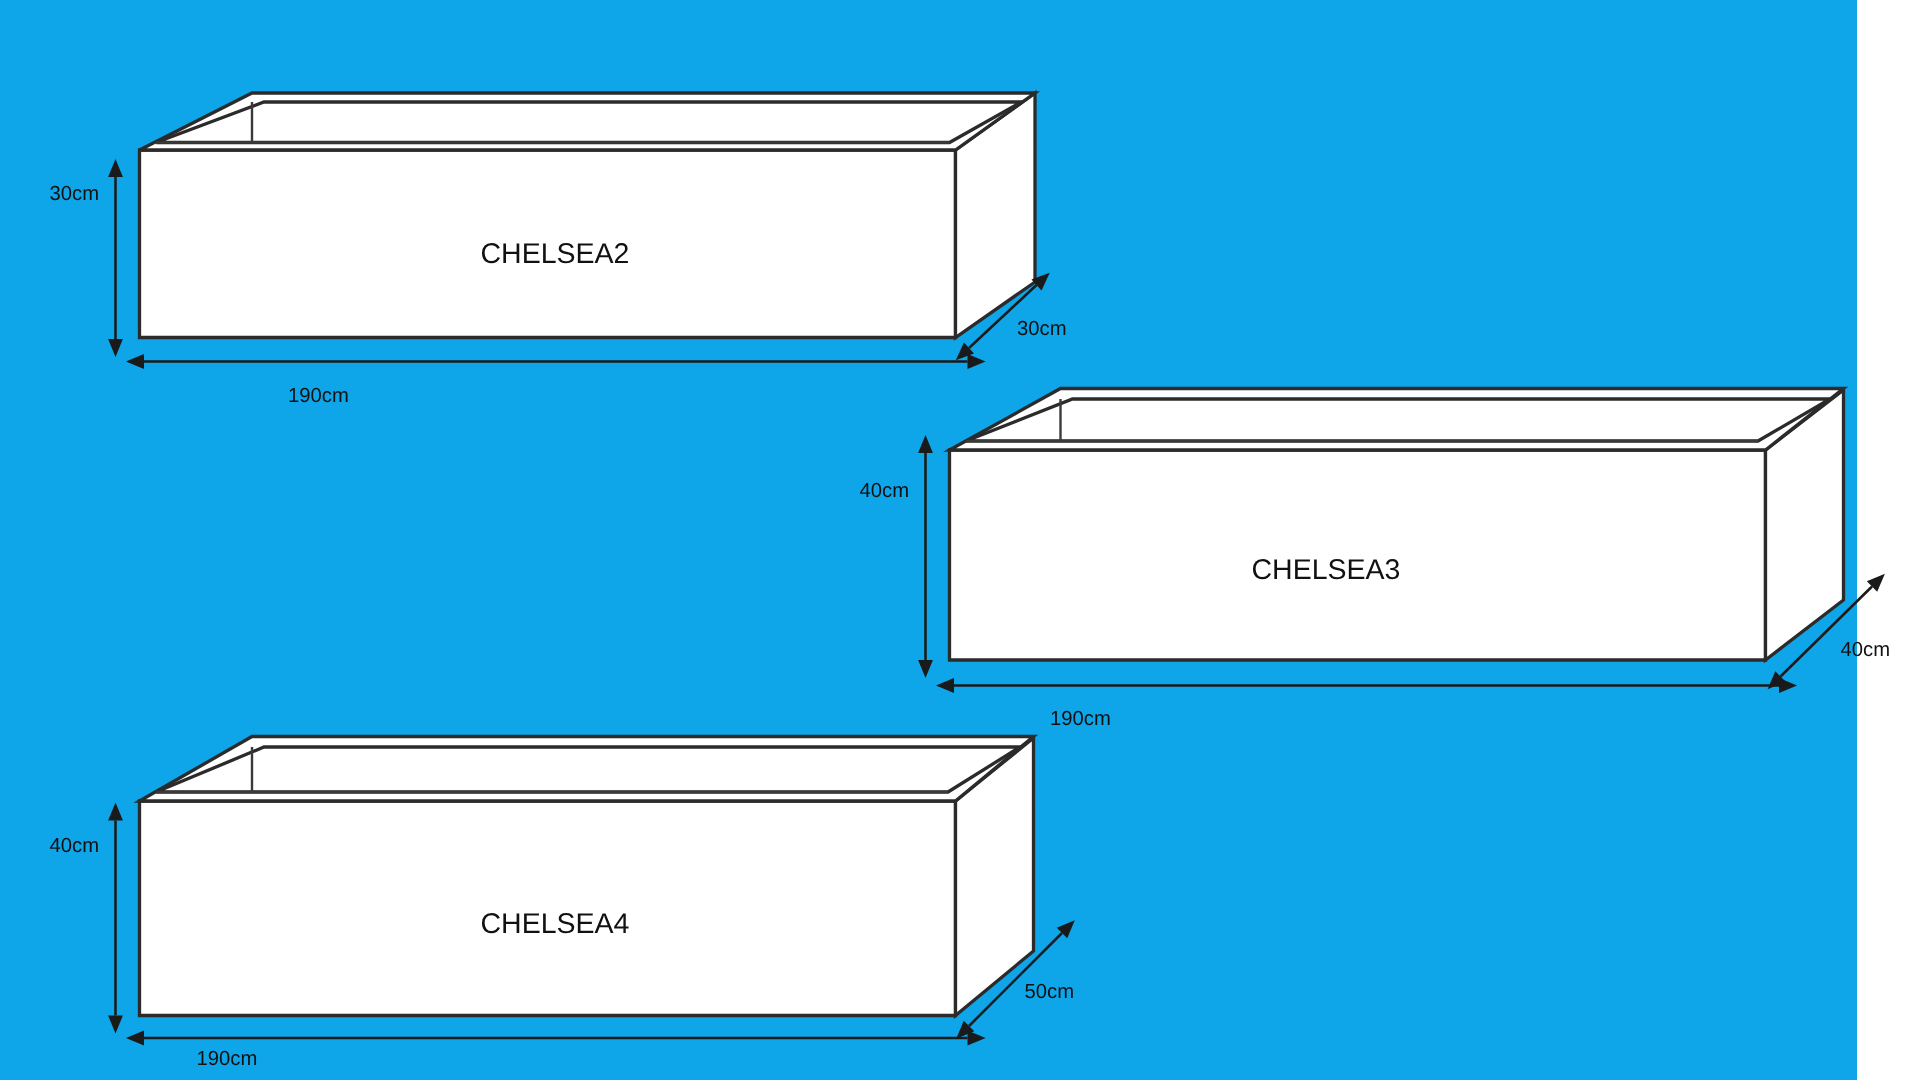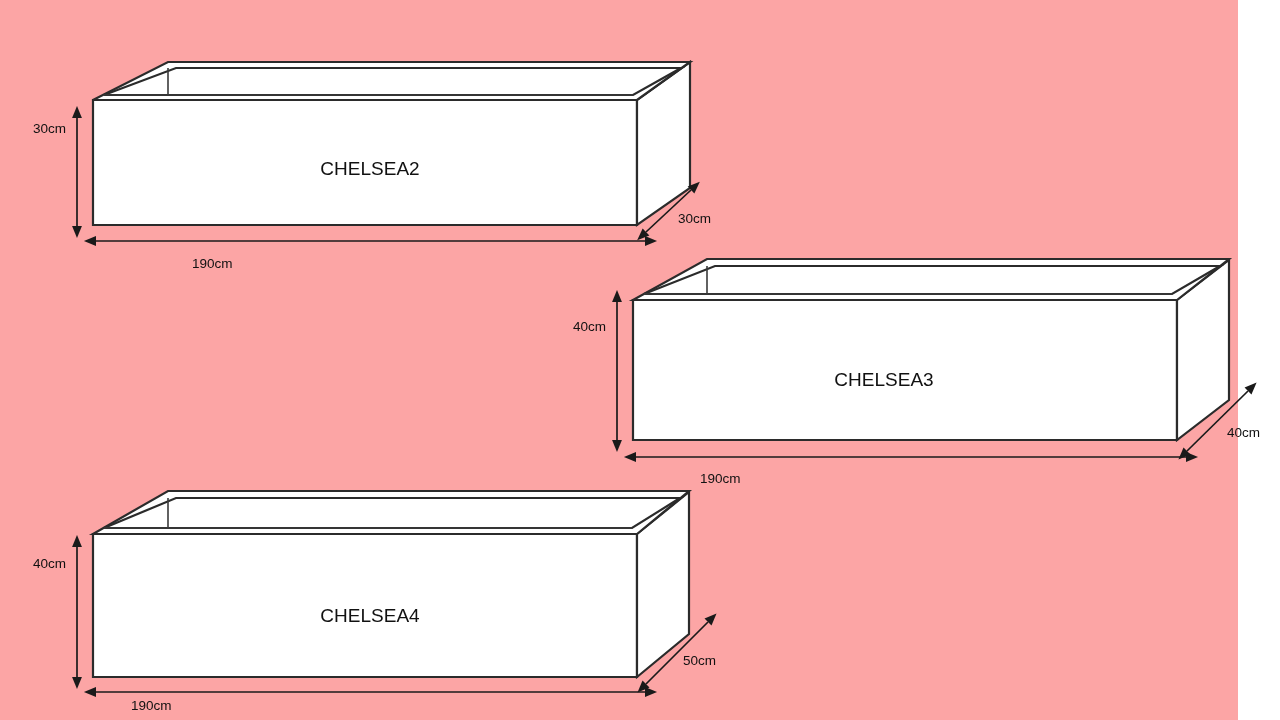--- a/index.html
+++ b/index.html
@@ -10,21 +10,21 @@
   body {
     width: 1280px;
     height: 720px;
     font-family: "Liberation Sans", sans-serif;
     overflow: hidden;
   }
   #diagram-root {
     position: relative;
     width: 1238px;
     height: 720px;
-    background: #fca5a5;
+    background: #0ea5e9;
   }
   svg.diagram {
     display: block;
     width: 1280px;
     height: 720px;
   }
   .box-outline {
     fill: #ffffff;
     stroke: #2b2b2b;
     stroke-width: 2.2;

